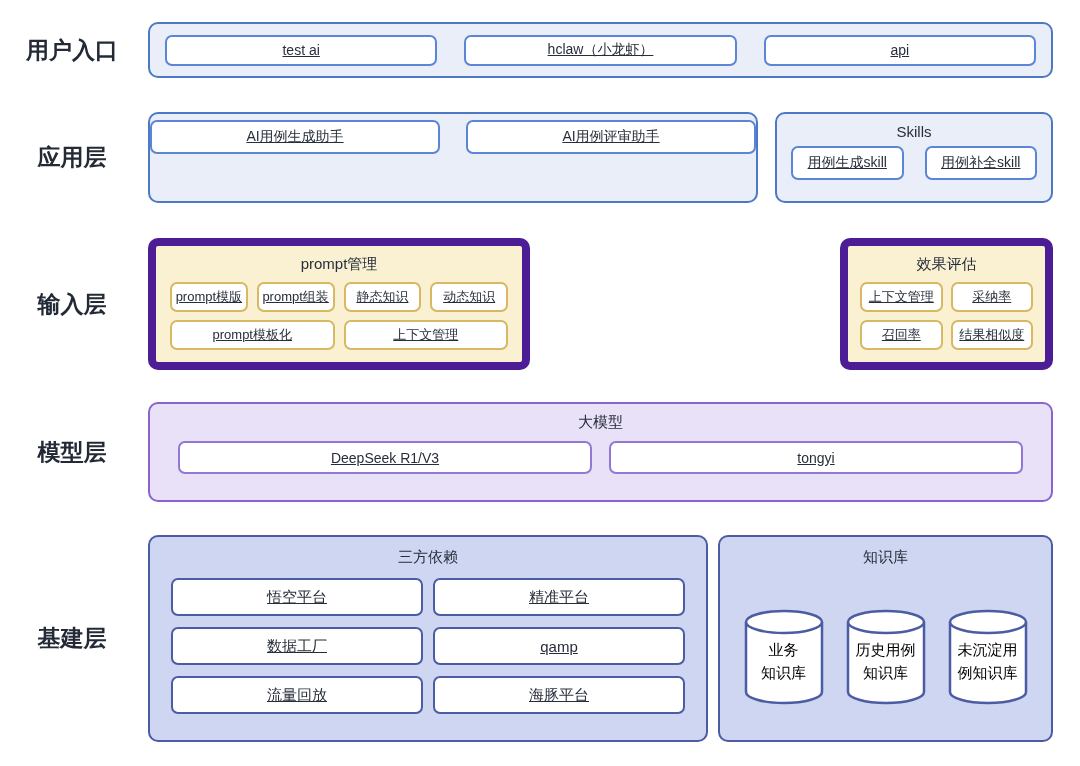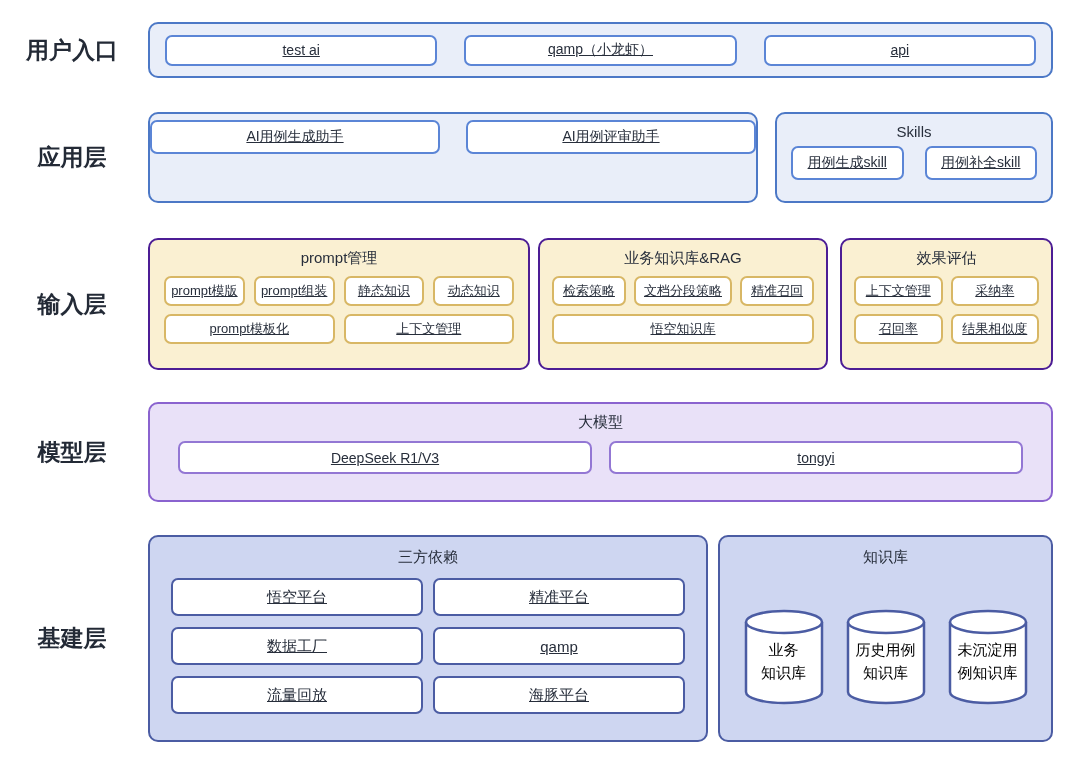--- a/index.html
+++ b/index.html
@@ -6,21 +6,21 @@
   .canvas{
     position:relative;width:1080px;height:766px;background:#ffffff;overflow:hidden;
     font-family:"Liberation Sans","DejaVu Sans",sans-serif;color:#272e3b;
   }
   .layer-label{
     position:absolute;left:25px;width:94px;text-align:center;
     font-size:23px;font-weight:600;line-height:28px;color:#232a36;
   }
   .group{position:absolute;border-radius:10px;box-sizing:border-box;}
   .blue  {background:#E9EEF9;border:2px solid #4C78C6;}
-  .yellow{background:#FAF0D2;border:2px solid #4c1d95;}
+  .yellow{background:#FAF0D2;border:8px solid #4c1d95;}
   .purple{background:#E9E1F8;border:2px solid #8A63CF;}
   .peri  {background:#CED6F1;border:2px solid #4B5CA3;}
   .gtitle{text-align:center;font-size:15px;padding-top:9px;color:#272e3b;}
   .hrow{display:flex;align-items:center;}
   .node{
     background:#ffffff;display:flex;align-items:center;justify-content:center;
     box-sizing:border-box;border-radius:7px;white-space:nowrap;text-decoration:underline;
   }
   .nb{border:2px solid #5B85D6;}
   .ny{border:2px solid #D8B765;}
@@ -76,21 +76,21 @@
 <div class="canvas">
 
   <div class="layer-label" style="top:36px">用户入口</div>
   <div class="layer-label" style="top:143px">应用层</div>
   <div class="layer-label" style="top:290px">输入层</div>
   <div class="layer-label" style="top:438px">模型层</div>
   <div class="layer-label" style="top:624px">基建层</div>
 
   <div id="g-entry" class="group blue">
     <div class="node nb">test ai</div>
-    <div class="node nb">qamp（小龙虾）</div>
+    <div class="node nb">hclaw（小龙虾）</div>
     <div class="node nb">api</div>
   </div>
 
   <div id="g-agents" class="group blue">
     <div class="hrow">
       <div class="node nb">AI用例生成助手</div>
       <div class="node nb">AI用例评审助手</div>
     </div>
   </div>
   <div id="g-skills" class="group blue">
@@ -105,31 +105,20 @@
     <div class="gtitle">prompt管理</div>
     <div class="hrow">
       <div class="node ny">prompt模版</div>
       <div class="node ny">prompt组装</div>
       <div class="node ny">静态知识</div>
       <div class="node ny">动态知识</div>
     </div>
     <div class="hrow">
       <div class="node ny">prompt模板化</div>
       <div class="node ny">上下文管理</div>
-    </div>
-  </div>
-  <div id="g-rag" class="group yellow">
-    <div class="gtitle">业务知识库&amp;RAG</div>
-    <div class="hrow">
-      <div class="node ny">检索策略</div>
-      <div class="node ny wide">文档分段策略</div>
-      <div class="node ny">精准召回</div>
-    </div>
-    <div class="hrow">
-      <div class="node ny">悟空知识库</div>
     </div>
   </div>
   <div id="g-eval" class="group yellow">
     <div class="gtitle">效果评估</div>
     <div class="hrow">
       <div class="node ny">上下文管理</div>
       <div class="node ny">采纳率</div>
     </div>
     <div class="hrow">
       <div class="node ny">召回率</div>

